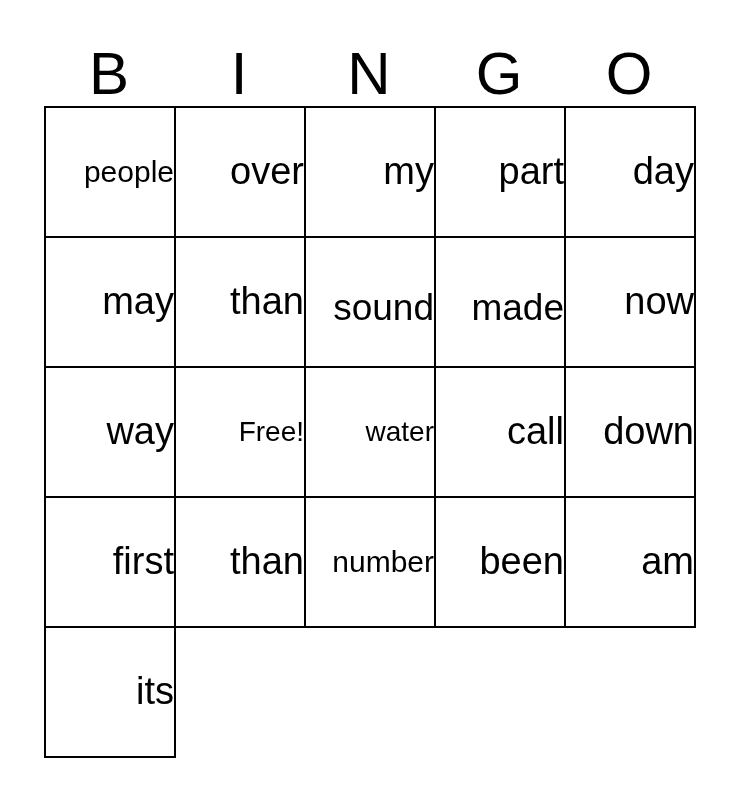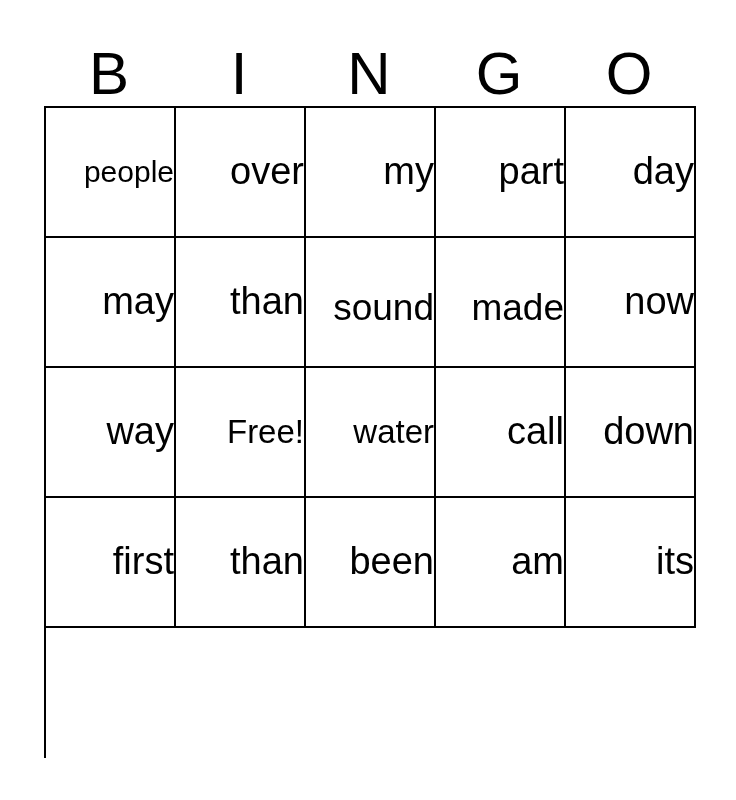--- a/index.html
+++ b/index.html
@@ -67,21 +67,21 @@
     display: block;
     text-align: center;
     white-space: nowrap;
     line-height: 1.05;
     font-weight: 400;
     font-family: "Liberation Sans", sans-serif;
   }
 
   
   .size-xl { font-size: 38px; }
-  .size-l  { font-size: 33px; }
+  .size-l  { font-size: 28px; }
   .size-m  { font-size: 37px; margin-top: 12px; }
   .size-s  { font-size: 30px; }
 </style>
 </head>
 <body>
 
 <div id="card">
 
   <div id="header">
     <div class="header-letter">B</div>
@@ -137,20 +137,23 @@
       <div class="cell">
         <span class="cell-text size-xl">down</span>
       </div>
       <div class="cell">
         <span class="cell-text size-xl">first</span>
       </div>
       <div class="cell">
         <span class="cell-text size-xl">than</span>
       </div>
       <div class="cell">
+        <span class="cell-text size-s">number</span>
+      </div>
+      <div class="cell">
         <span class="cell-text size-xl">been</span>
       </div>
       <div class="cell">
         <span class="cell-text size-xl">am</span>
       </div>
       <div class="cell">
         <span class="cell-text size-xl">its</span>
       </div>
     </div>
 

